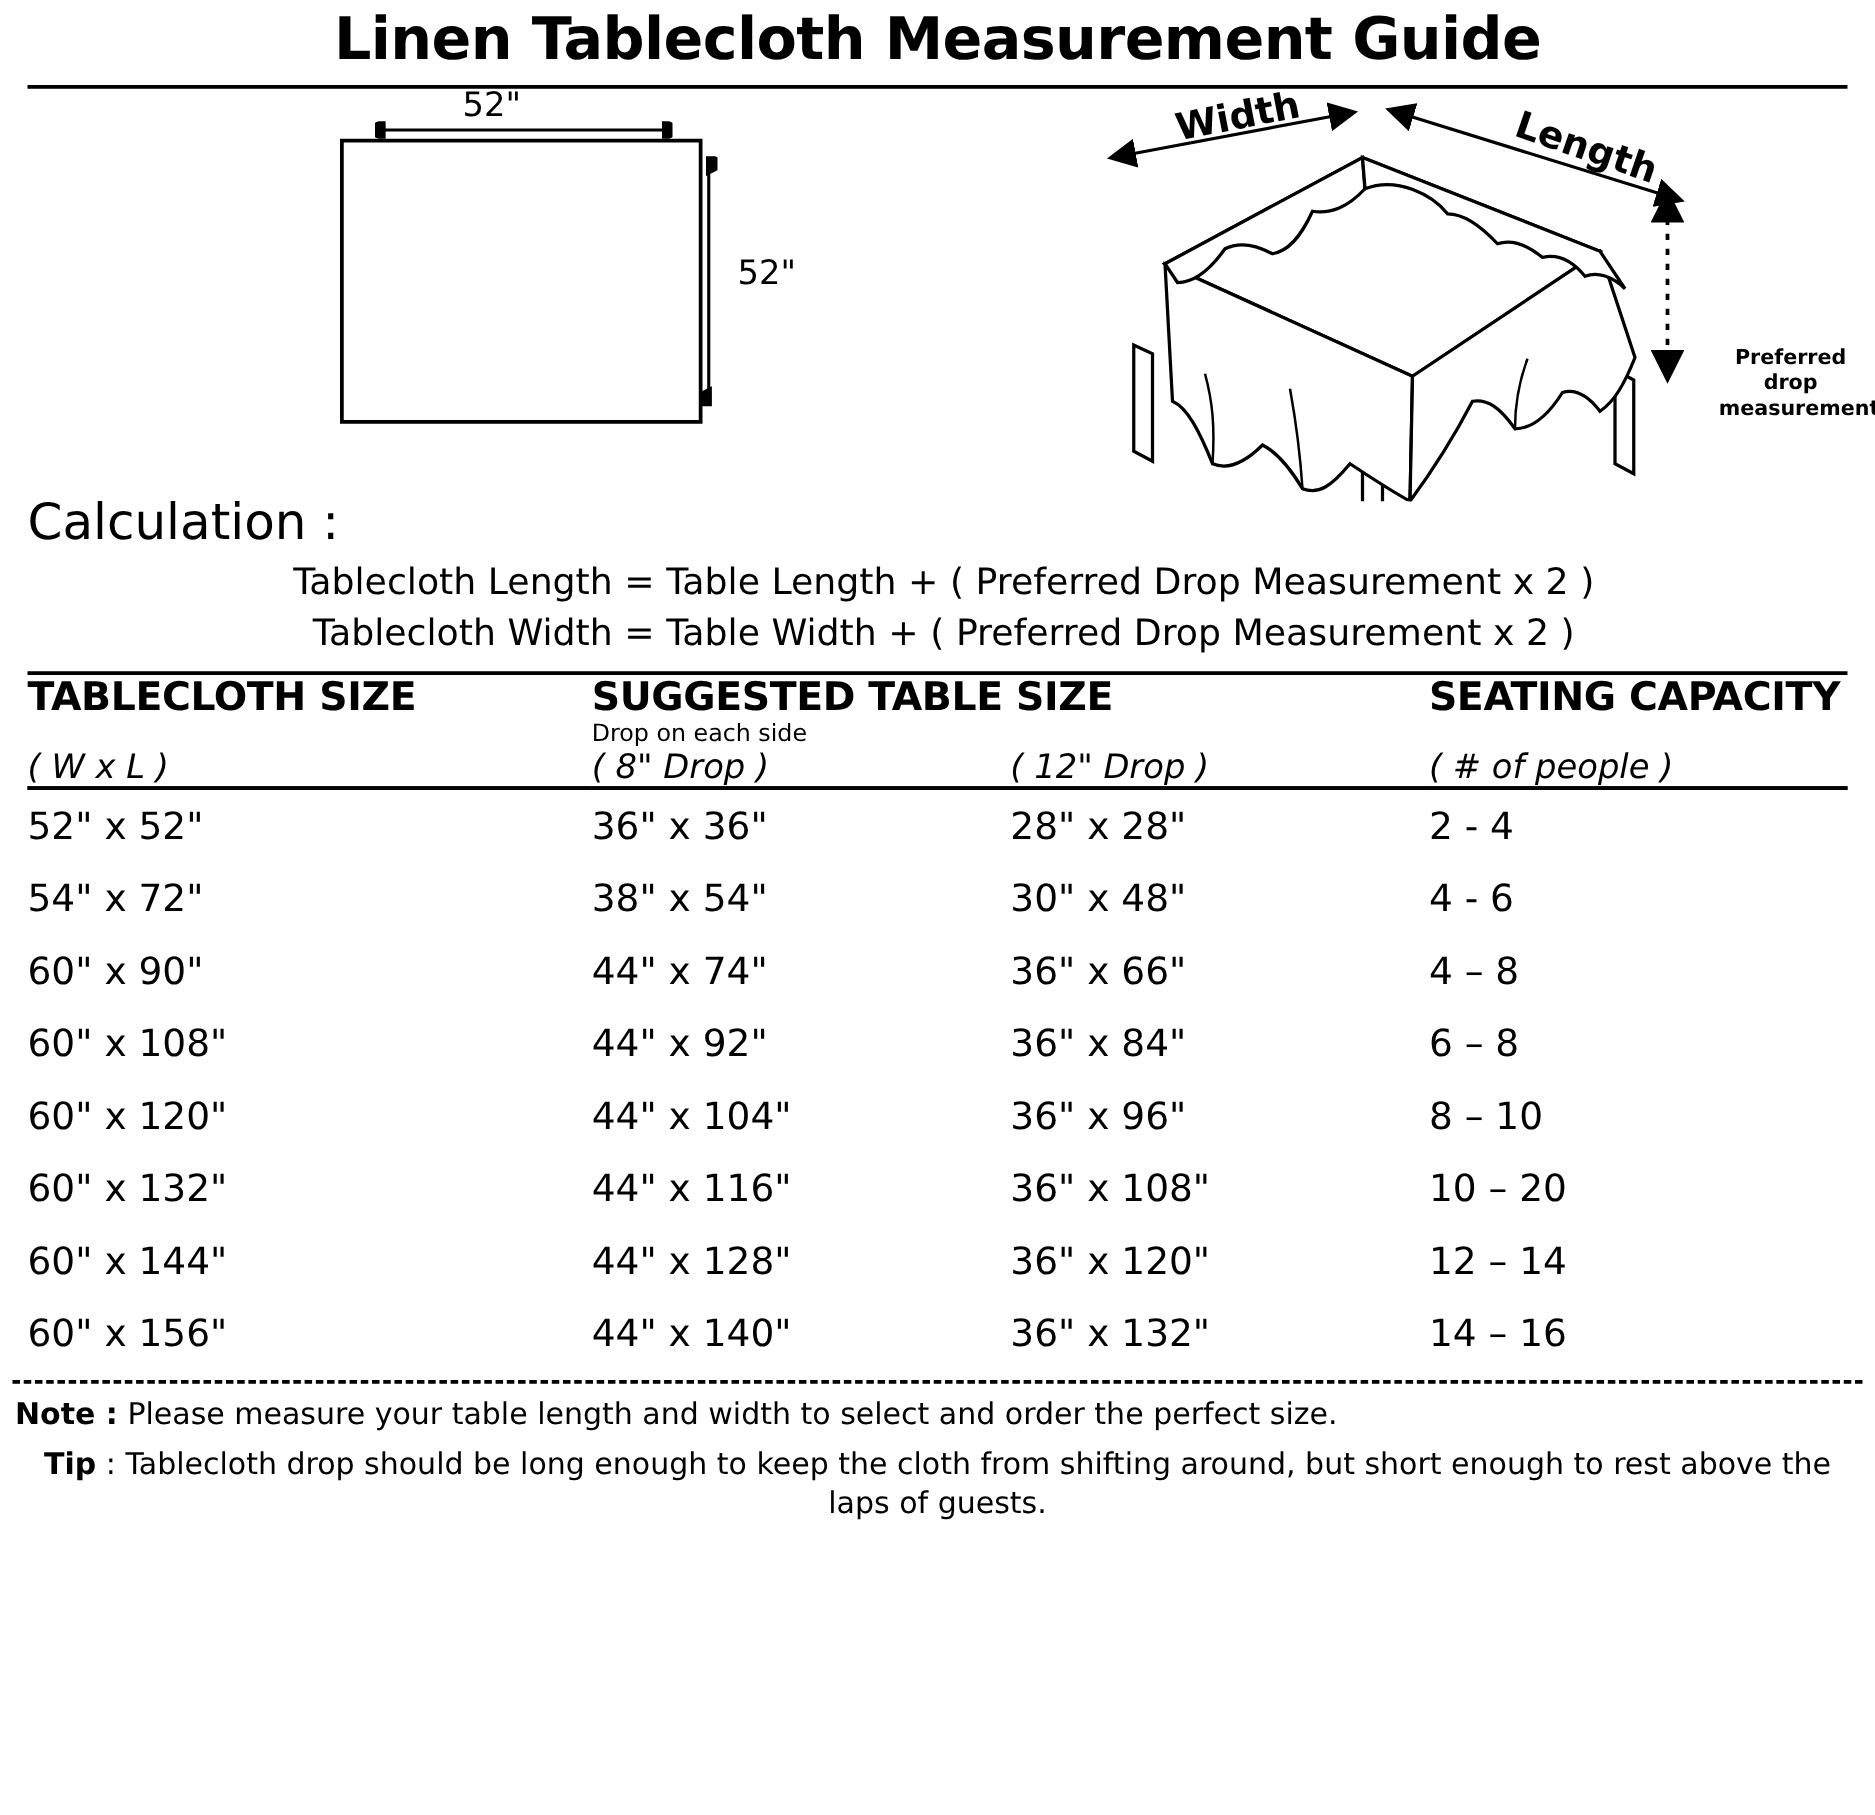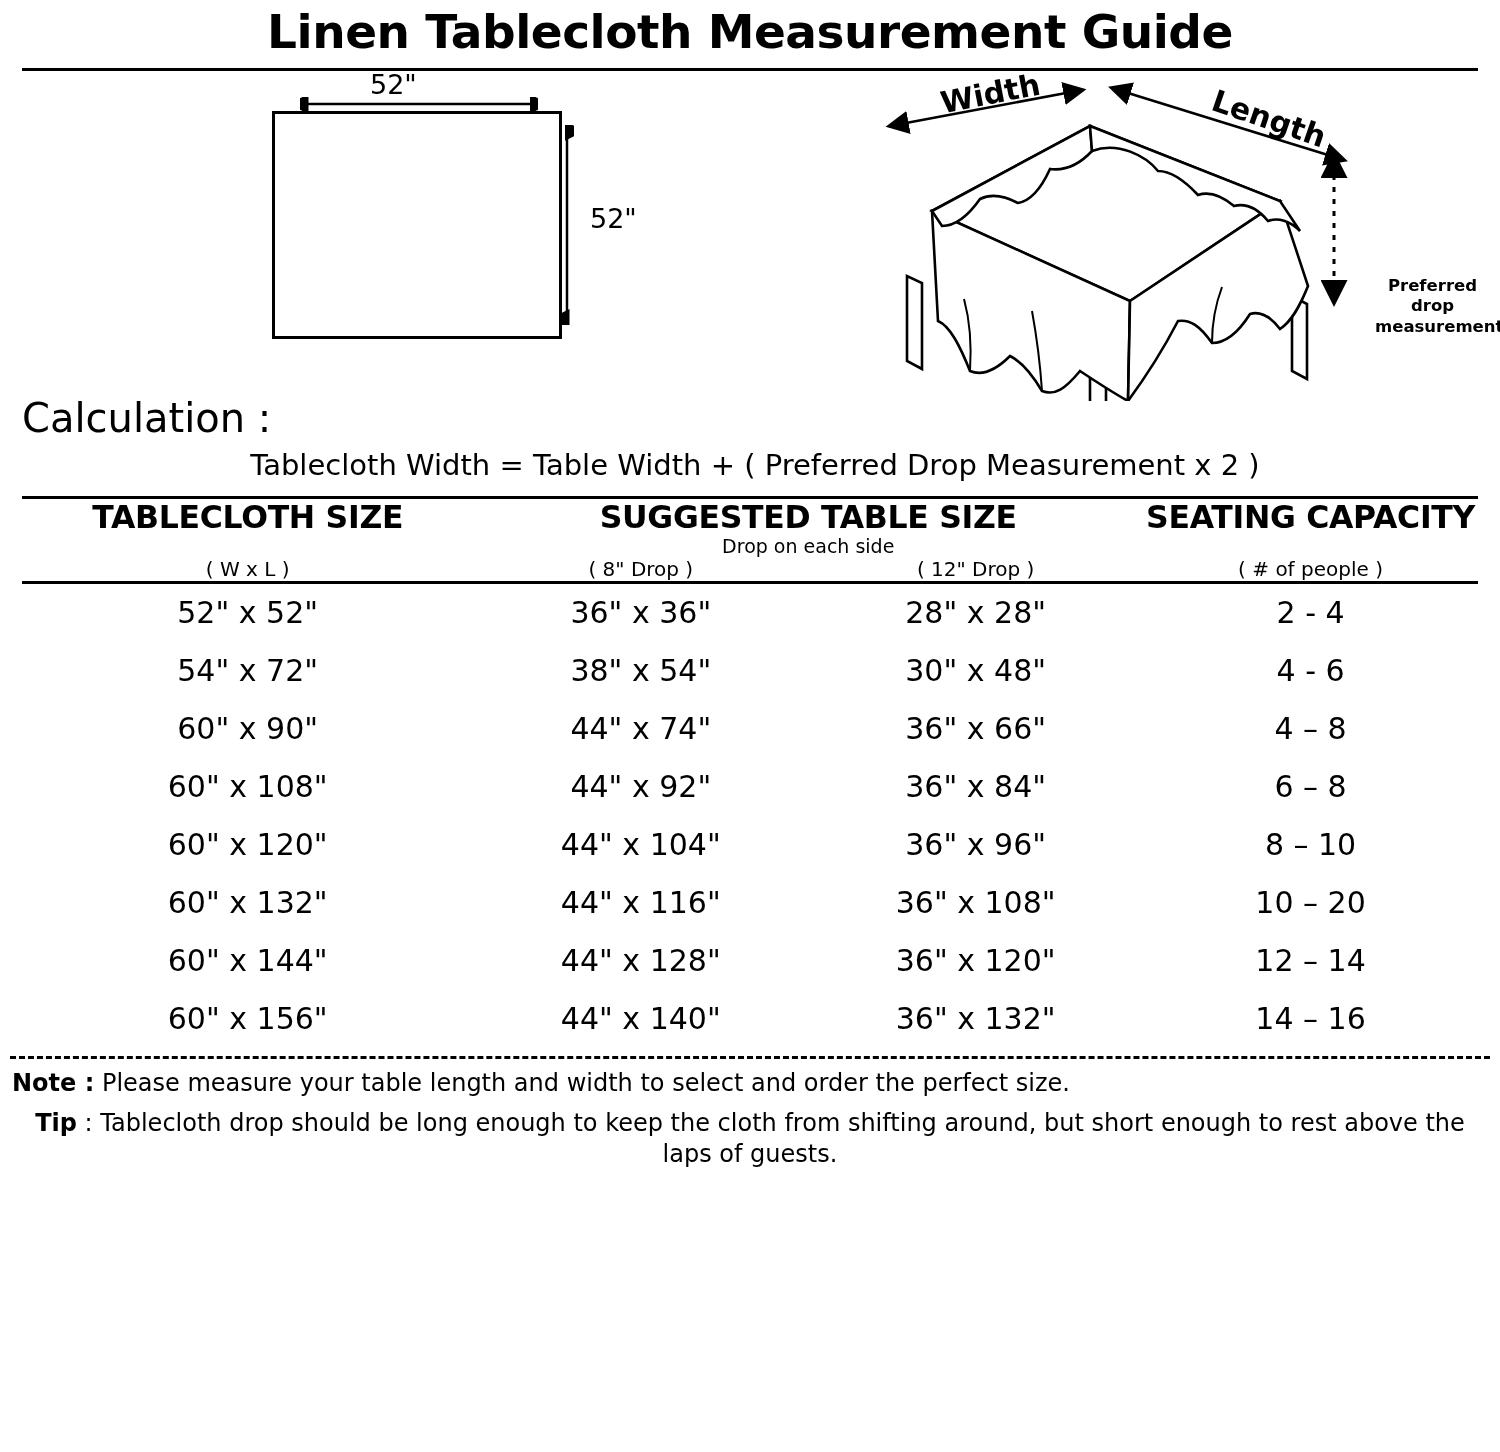--- a/index.html
+++ b/index.html
@@ -145,39 +145,40 @@
   .tbl-wrap {
     margin: 10px 22px 0 22px;
     border-top: 3px solid #000;
   }
   table.guide {
     width: 100%;
     border-collapse: collapse;
     table-layout: fixed;
   }
   table.guide th, table.guide td {
-    text-align: center;
+    text-align: left;
     padding: 0;
   }
   .hdr-main td {
     font-size: 31.5px;
     font-weight: bold;
     padding-top: 7px;
     letter-spacing: -0.3px;
   }
   .hdr-sub td {
     font-size: 19px;
     padding-top: 0px;
     font-weight: normal;
   }
   .hdr-sub2 td {
-    font-size: 20px;
+    font-size: 27px;
     padding-top: 2px;
     padding-bottom: 6px;
     font-weight: normal;
+    font-style: italic;
   }
   .hdr-rule td {
     border-bottom: 3px solid #000;
     height: 0;
     padding: 0;
   }
   tbody.rows td {
     font-size: 30px;
     padding: 11.5px 0;
   }
@@ -288,20 +289,21 @@
       <div class="lbl-preferred">
         <div>Preferred</div>
         <div>drop</div>
         <div>measurement</div>
       </div>
     </div>
   </div>
 
   <div class="calc-block">
     <div class="calc-title">Calculation :</div>
+    <div class="calc-line">Tablecloth Length = Table Length + ( Preferred Drop Measurement x 2 )</div>
     <div class="calc-line">Tablecloth Width = Table Width + ( Preferred Drop Measurement x 2 )</div>
   </div>
 
   <div class="tbl-wrap">
     <table class="guide">
       <colgroup>
         <col class="col1">
           <col class="col2">
           <col class="col3">
           <col class="col4">

